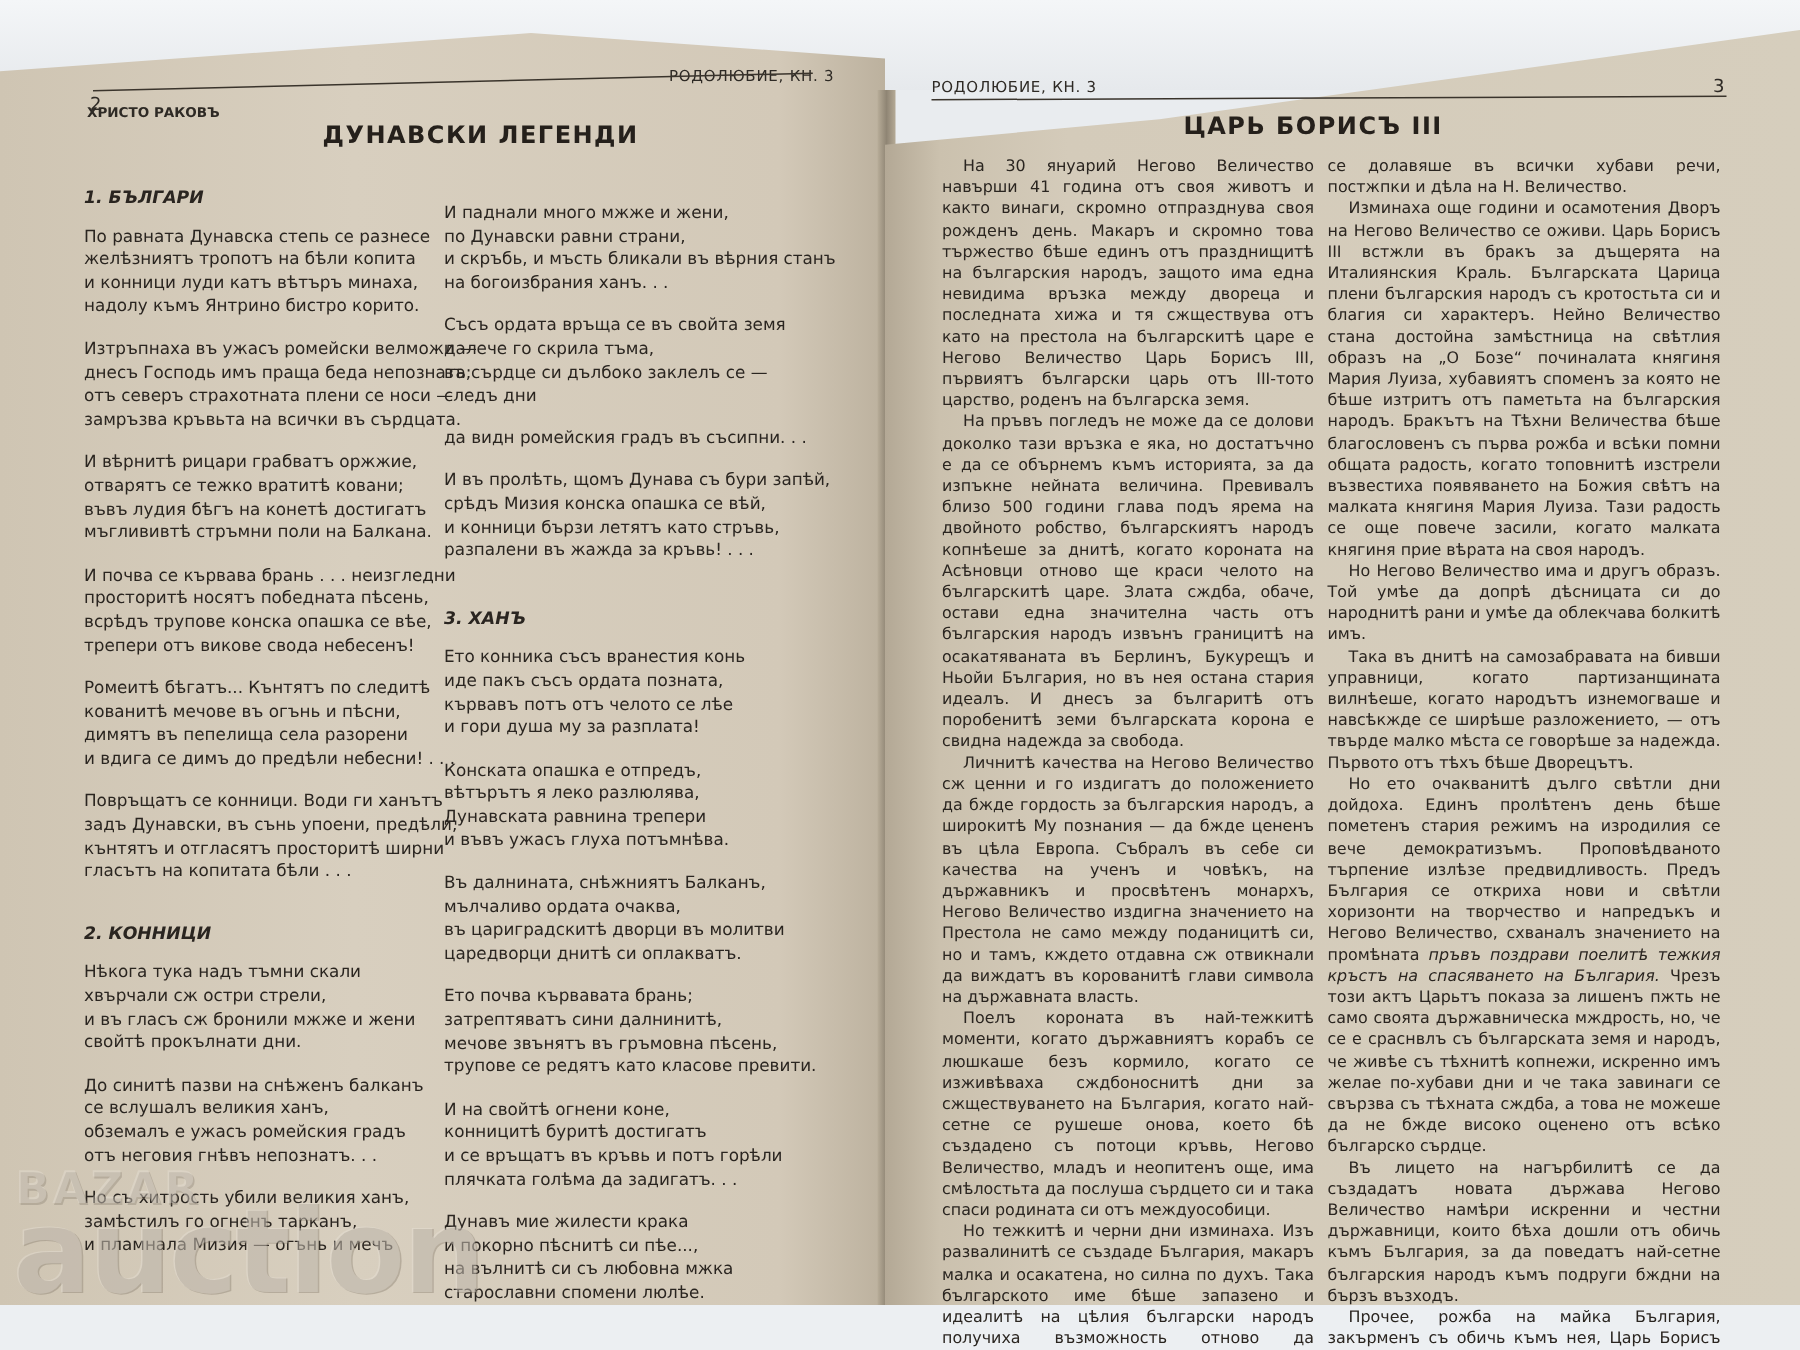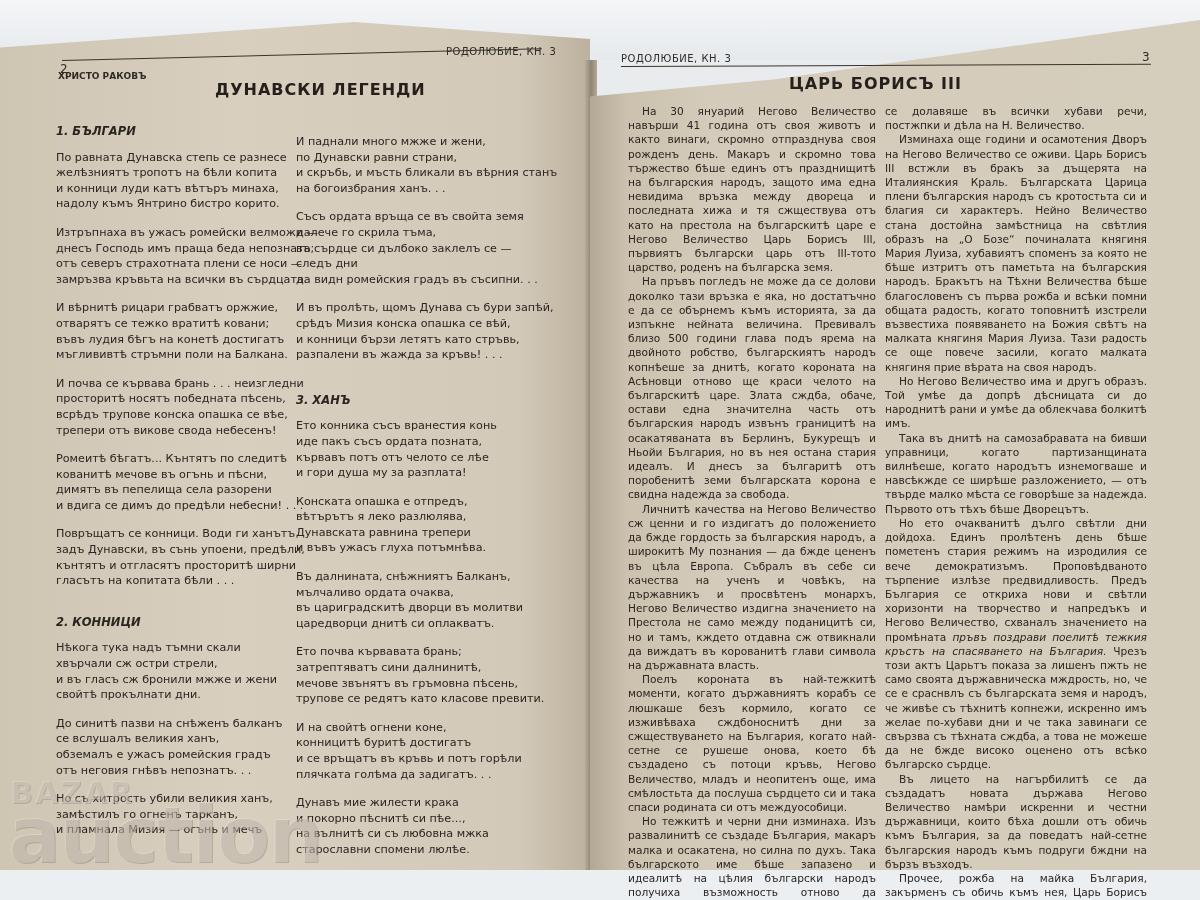--- a/index.html
+++ b/index.html
@@ -101,21 +101,21 @@
       <div>и пламнала Мизия — огънь и мечъ</div>
     </div>
   </div>
 <div class="col" id="lcol2" style="left:296px;top:134px;width:250px;">
     <div class="stanza">
       <div>И паднали много мжже и жени,</div>
       <div>по Дунавски равни страни,</div>
       <div>и скръбь, и мъсть бликали въ вѣрния станъ</div>
       <div>на богоизбрания ханъ. . .</div>
     </div>
-    <div class="stanza" style="margin-bottom: 0px;">
+    <div class="stanza" style="margin-bottom: 12px;">
       <div>Съсъ ордата връща се въ свойта земя</div>
       <div>далече го скрила тъма,</div>
       <div>въ сърдце си дълбоко заклелъ се —</div>
       <div class="right-align">следъ дни</div>
     </div>
     <div class="stanza">
       <div>да видн ромейския градъ въ съсипни. . .</div>
     </div>
     <div class="stanza">
       <div>И въ пролѣть, щомъ Дунава съ бури запѣй,</div>

